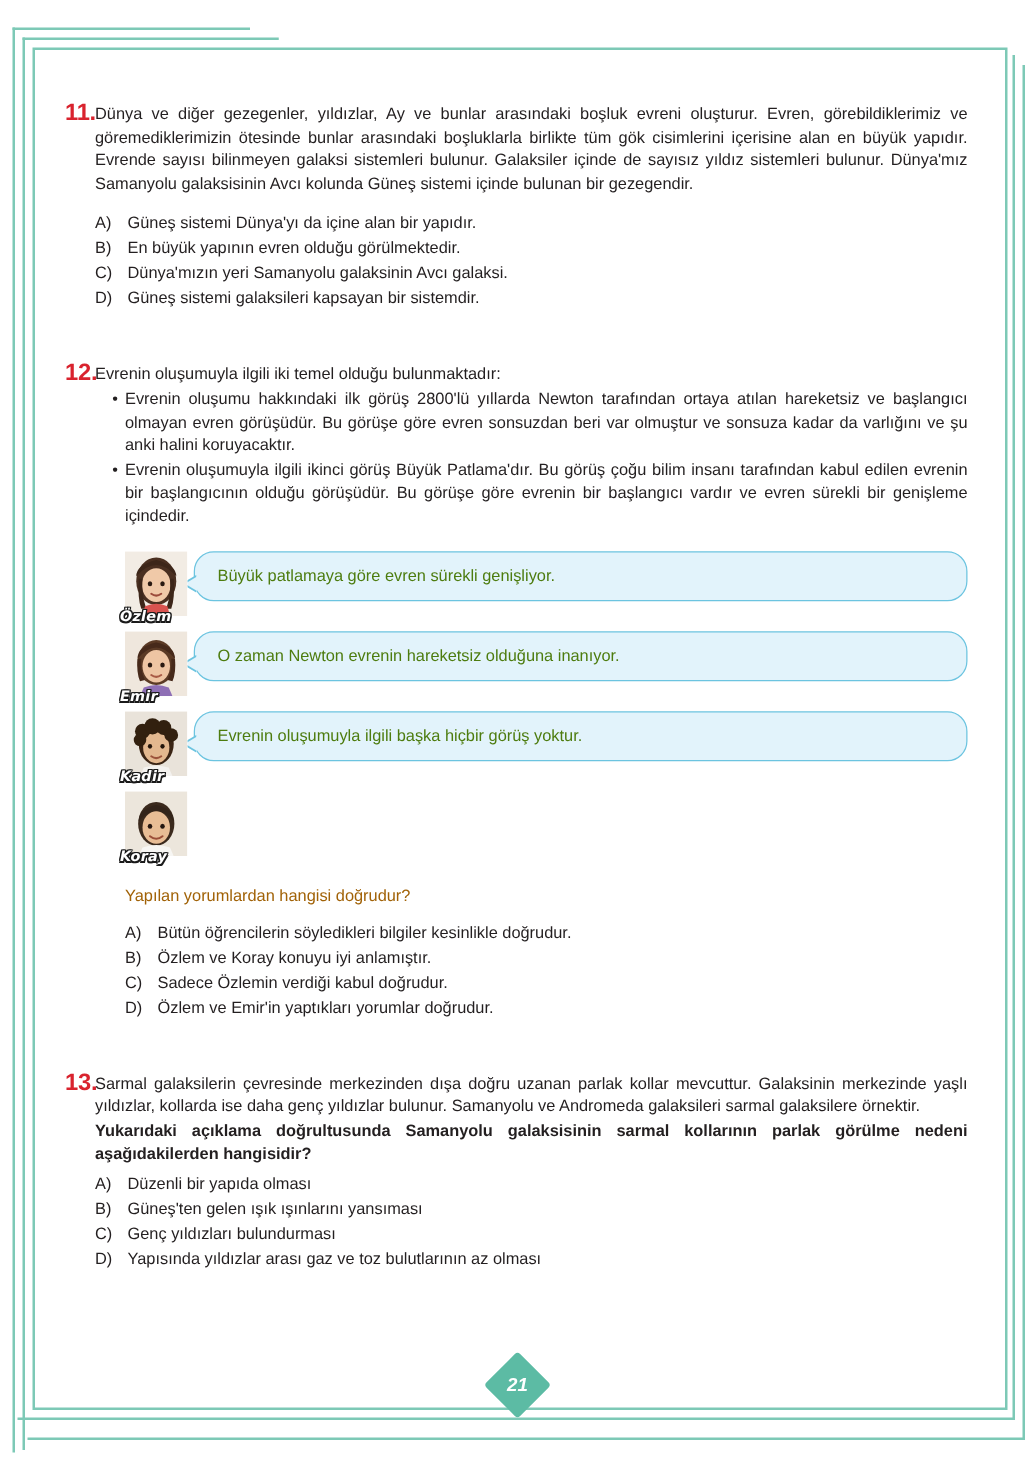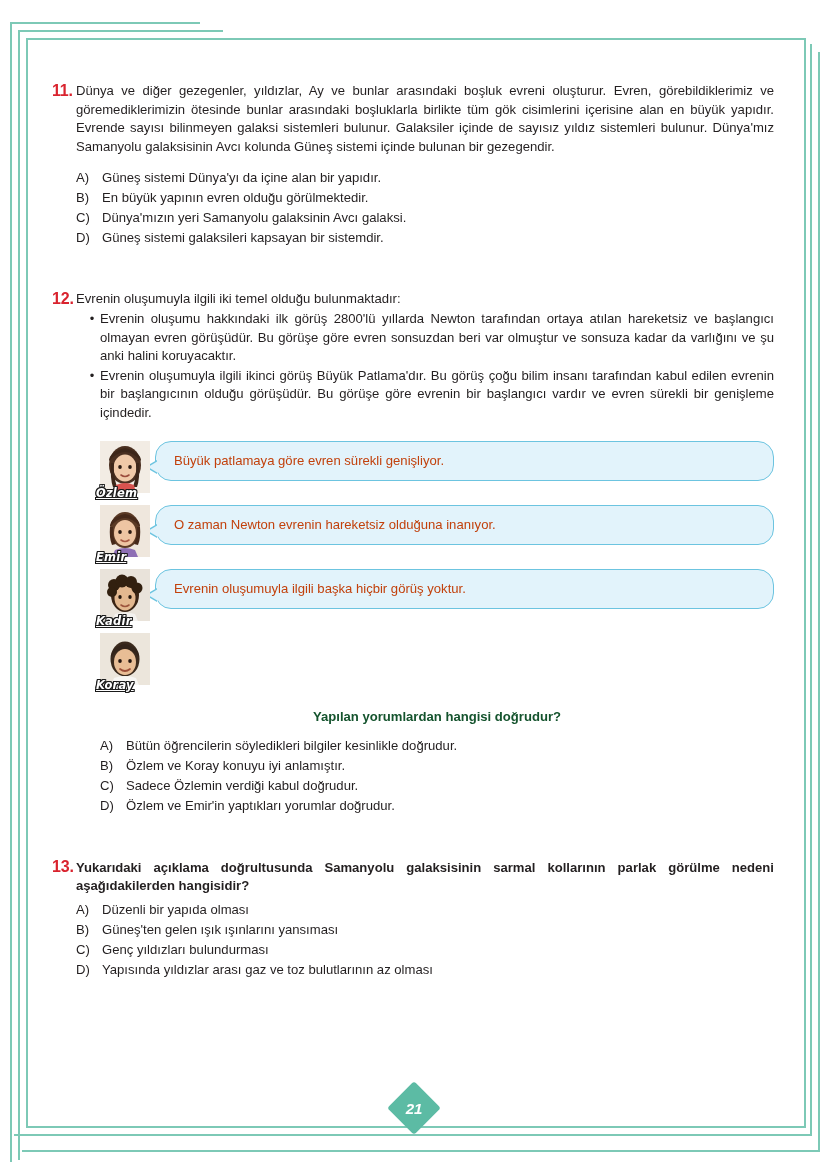--- a/index.html
+++ b/index.html
@@ -70,21 +70,21 @@
     position: relative;
     margin-bottom: 8px;
   }
   .q-row {
     display: flex;
     align-items: flex-start;
   }
   .q-num {
     color: #d9232e;
     font-weight: bold;
-    font-size: 16px;
+    font-size: 19px;
     line-height: 18.5px;
     width: 24px;
     flex: 0 0 24px;
     text-align: left;
     letter-spacing: -0.2px;
   }
   .q-body {
     flex: 1 1 auto;
     font-size: 13.1px;
     line-height: 18.6px;
@@ -173,33 +173,32 @@
     font-style: italic;
     color: #ffffff;
     letter-spacing: 0.2px;
     text-shadow:
       -1px -1px 0 #1a1a1a,  1px -1px 0 #1a1a1a,
       -1px  1px 0 #1a1a1a,  1px  1px 0 #1a1a1a,
        0px -1px 0 #1a1a1a,  0px  1px 0 #1a1a1a,
       -1px  0px 0 #1a1a1a,  1px  0px 0 #1a1a1a;
     white-space: nowrap;
     z-index: 4;
-    text-decoration: underline;
   }
   .bubble {
     position: relative;
     flex: 1 1 auto;
     margin-left: 5px;
     background: #e2f3fb;
     border: 1.4px solid #6cc4e0;
     border-radius: 16px;
     padding: 10px 16px 10px 18px;
     font-size: 13.1px;
     line-height: 18px;
-    color: #c2410c;
+    color: #4d7c0f;
     min-height: 20px;
     text-align: justify;
     box-sizing: border-box;
   }
   .bubble.tall { padding-top: 9px; padding-bottom: 9px; }
   
   .bubble:before {
     content: "";
     position: absolute;
     left: -11px;
@@ -216,25 +215,24 @@
     top: 19px;
     width: 0; height: 0;
     border-top: 6px solid transparent;
     border-bottom: 6px solid transparent;
     border-right: 10px solid #e2f3fb;
   }
 
   .sub-prompt {
     margin-top: 18px;
     margin-left: 48px;
-    font-weight: bold;
+    font-weight: normal;
     font-size: 13.1px;
     line-height: 19px;
-    color: #14532d;
-    text-align: center;
+    color: #a16207;
   }
   .sub-options {
     margin-top: 10px;
     margin-left: 48px;
   }
 
   .gap-lg { height: 34px; }
 
   
   .page-badge {
@@ -441,20 +439,21 @@
         </div>
       </div>
     </div>
 
     <div class="gap-lg"></div>
 
     <div class="question">
       <div class="q-row">
         <div class="q-num">13.</div>
         <div class="q-body">
+          <p>Sarmal galaksilerin çevresinde merkezinden dışa doğru uzanan parlak kollar mevcuttur. Galaksinin merkezinde yaşlı yıldızlar, kollarda ise daha genç yıldızlar bulunur. Samanyolu ve Andromeda galaksileri sarmal galaksilere örnektir.</p>
           <p class="q-prompt">Yukarıdaki açıklama doğrultusunda Samanyolu galaksisinin sarmal kollarının parlak görülme nedeni aşağıdakilerden hangisidir?</p>
         </div>
       </div>
       <div class="options" style="margin-top:4px;">
         <div class="opt">
           <span class="opt-letter">A)</span>
           <span class="opt-text">Düzenli bir yapıda olması</span>
         </div>
         <div class="opt">
           <span class="opt-letter">B)</span>

